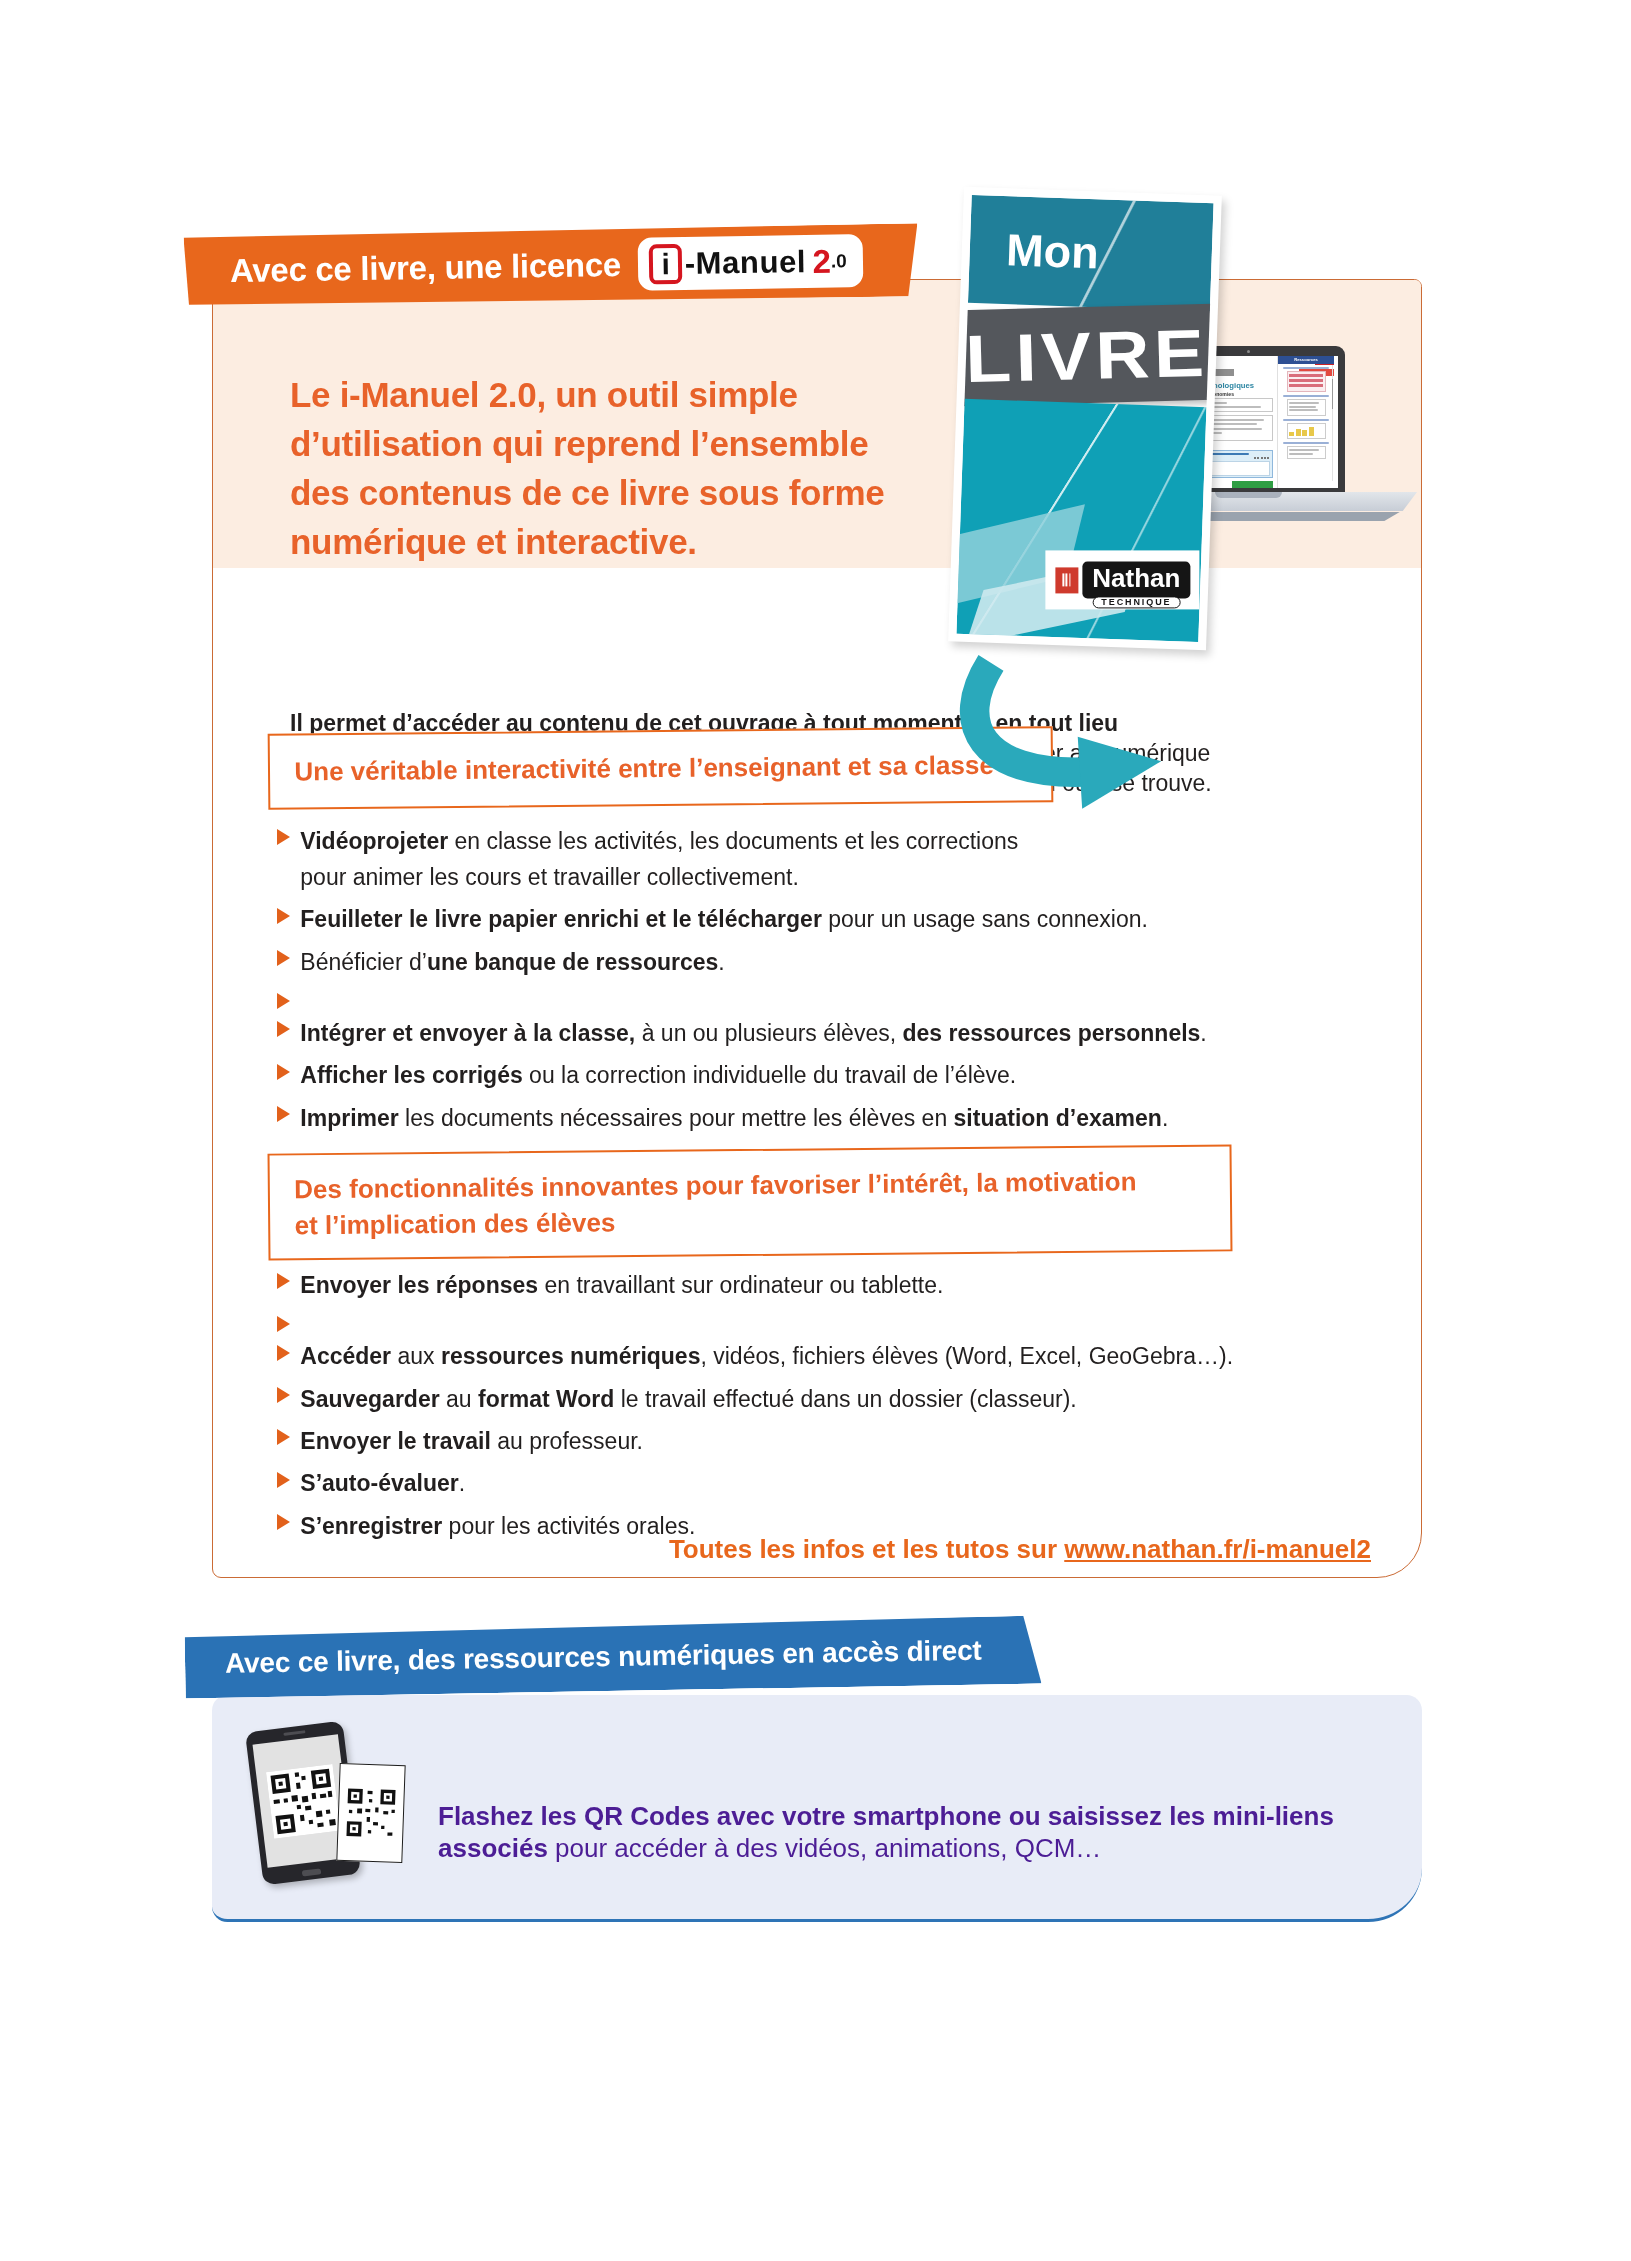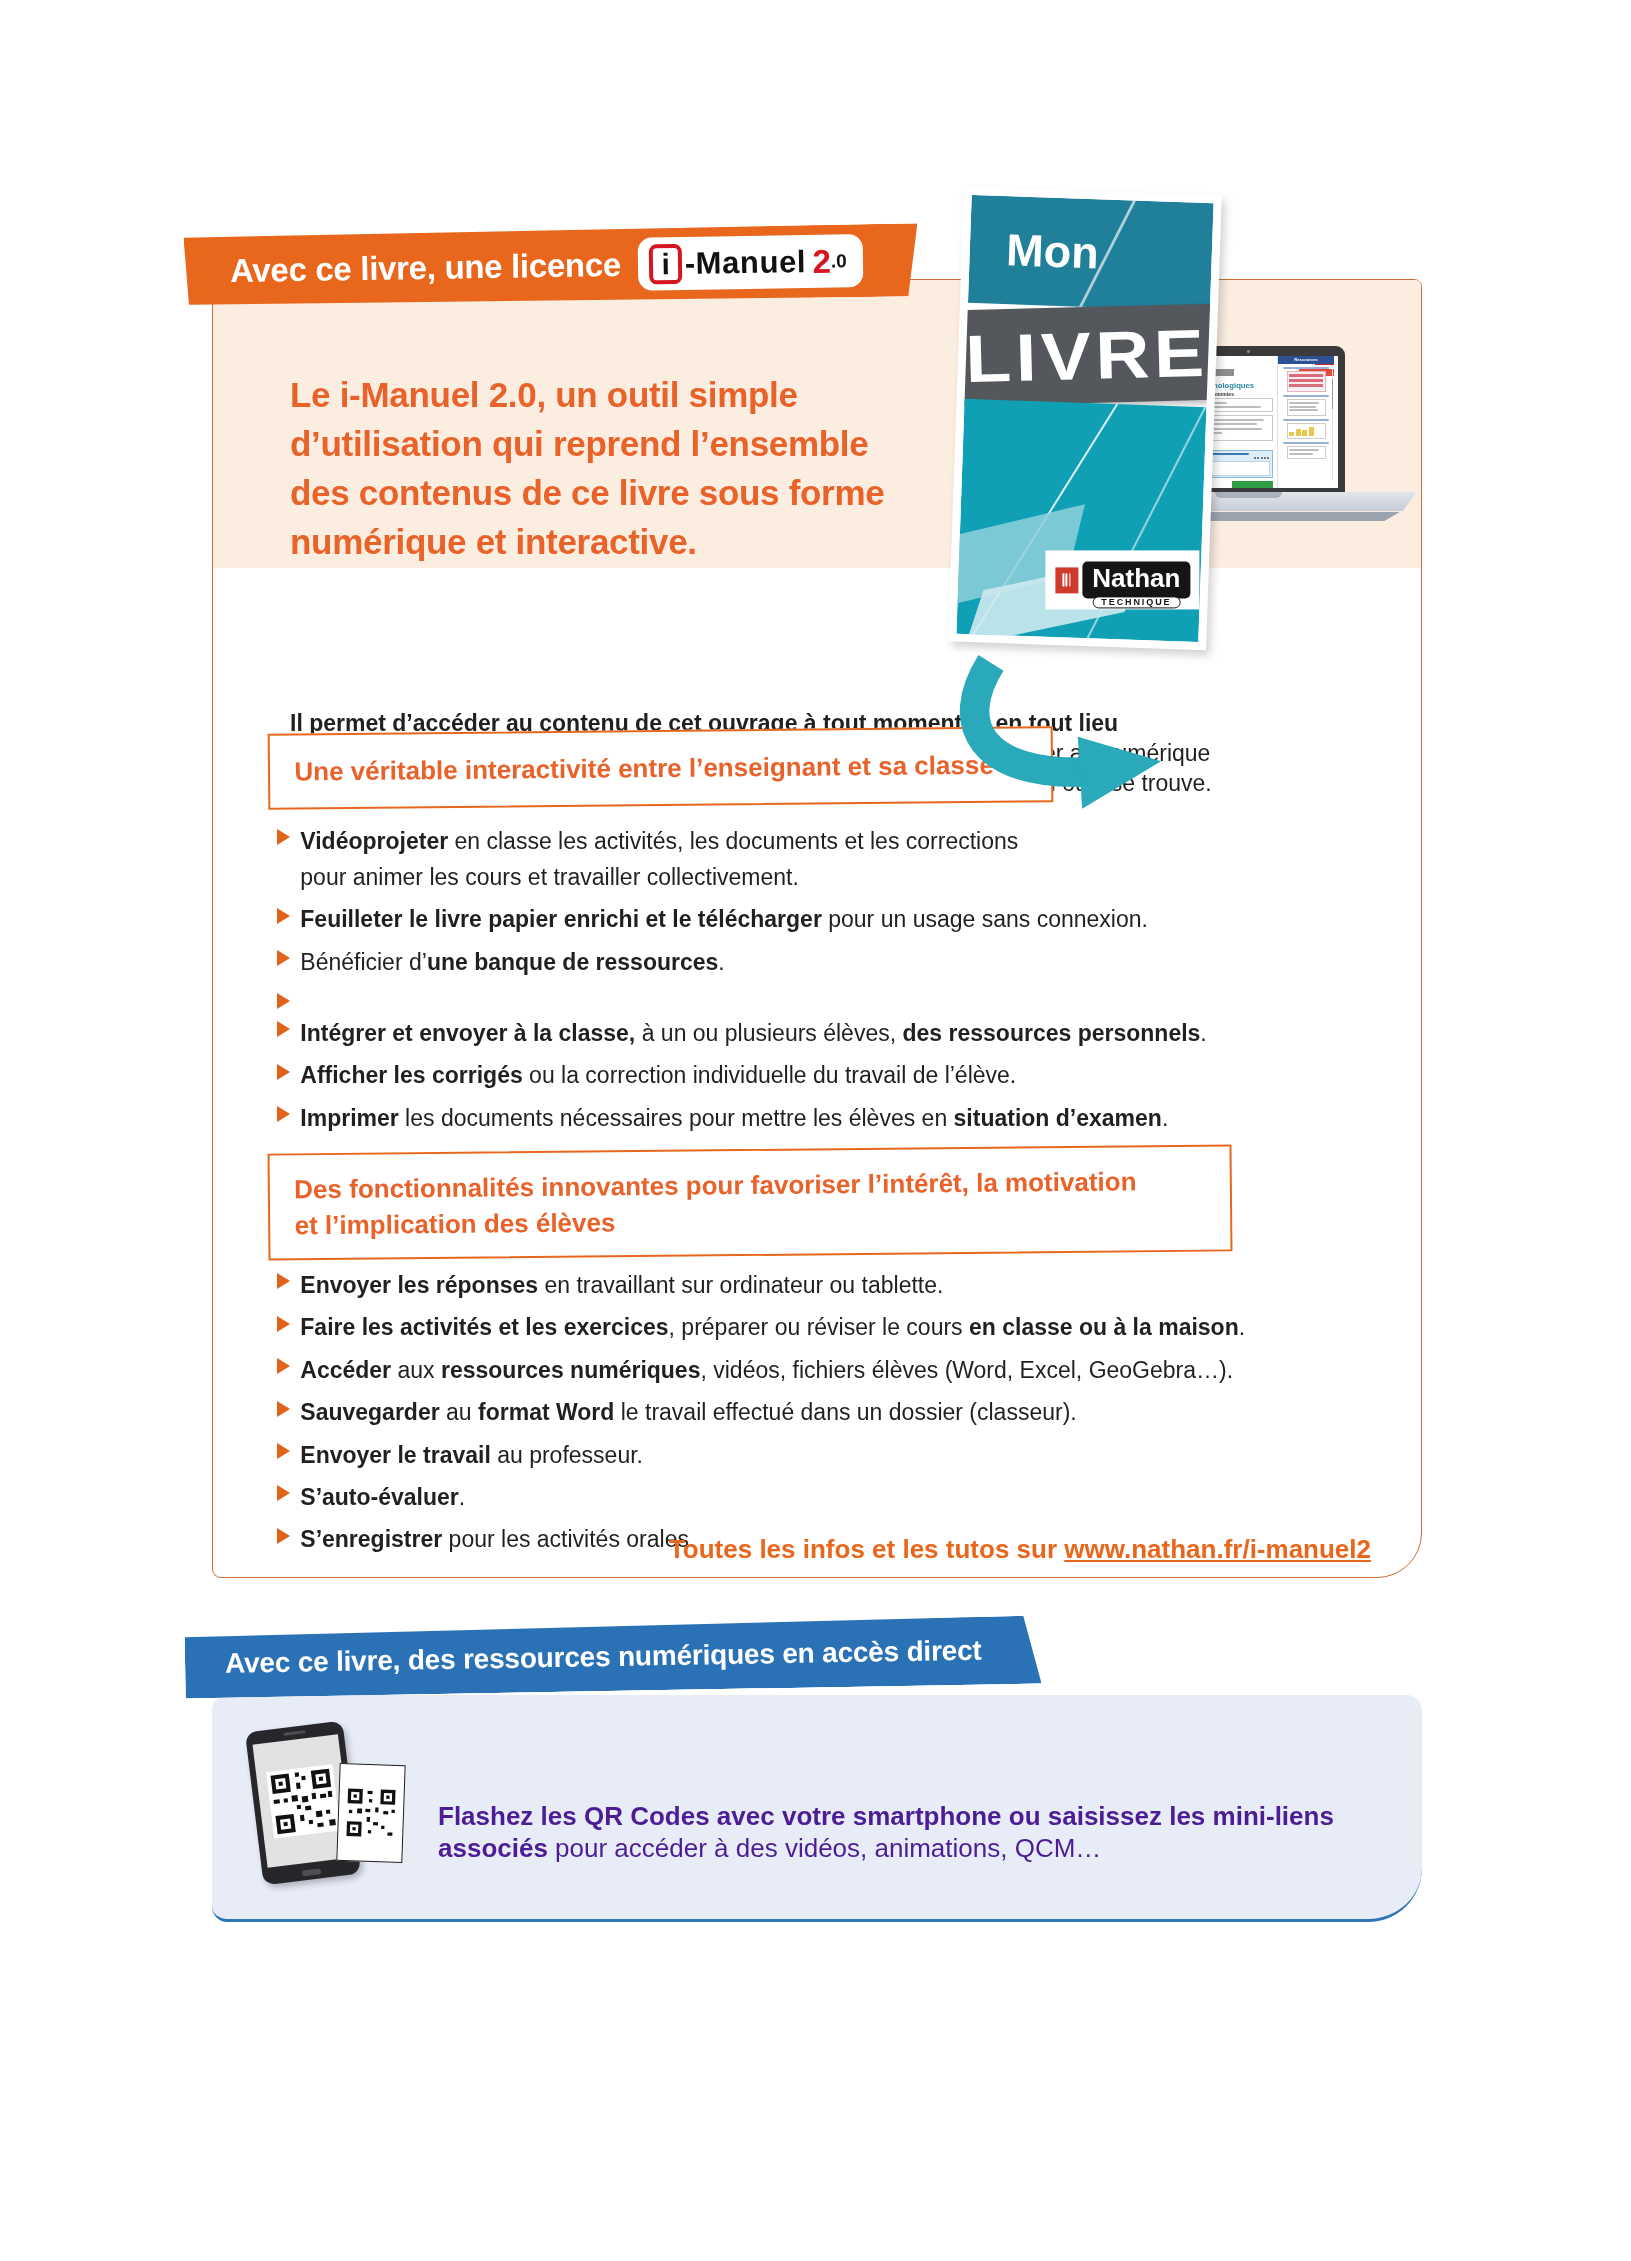--- a/index.html
+++ b/index.html
@@ -221,21 +221,20 @@
 et l’implication des élèves</span>
     </div>
 
     <ul class="bullets" id="list2">
         <li>
           <span class="bullet-arrow"></span>
           <span class="bullet-txt"><span class="seg-b">Envoyer les réponses</span><span class="seg-r"> en travaillant sur ordinateur ou tablette.</span></span>
         </li>
         <li>
           <span class="bullet-arrow"></span>
-          <span class="bullet-txt"><span class="seg-b">Faire les activités et les exercices</span><span class="seg-r">, préparer ou réviser le cours </span><span class="seg-b">en classe ou à la maison</span><span class="seg-r">.</span></span>
         </li>
         <li>
           <span class="bullet-arrow"></span>
           <span class="bullet-txt"><span class="seg-b">Accéder</span><span class="seg-r"> aux </span><span class="seg-b">ressources numériques</span><span class="seg-r">, vidéos, fichiers élèves (Word, Excel, GeoGebra…).</span></span>
         </li>
         <li>
           <span class="bullet-arrow"></span>
           <span class="bullet-txt"><span class="seg-b">Sauvegarder</span><span class="seg-r"> au </span><span class="seg-b">format Word</span><span class="seg-r"> le travail effectué dans un dossier (classeur).</span></span>
         </li>
         <li>

